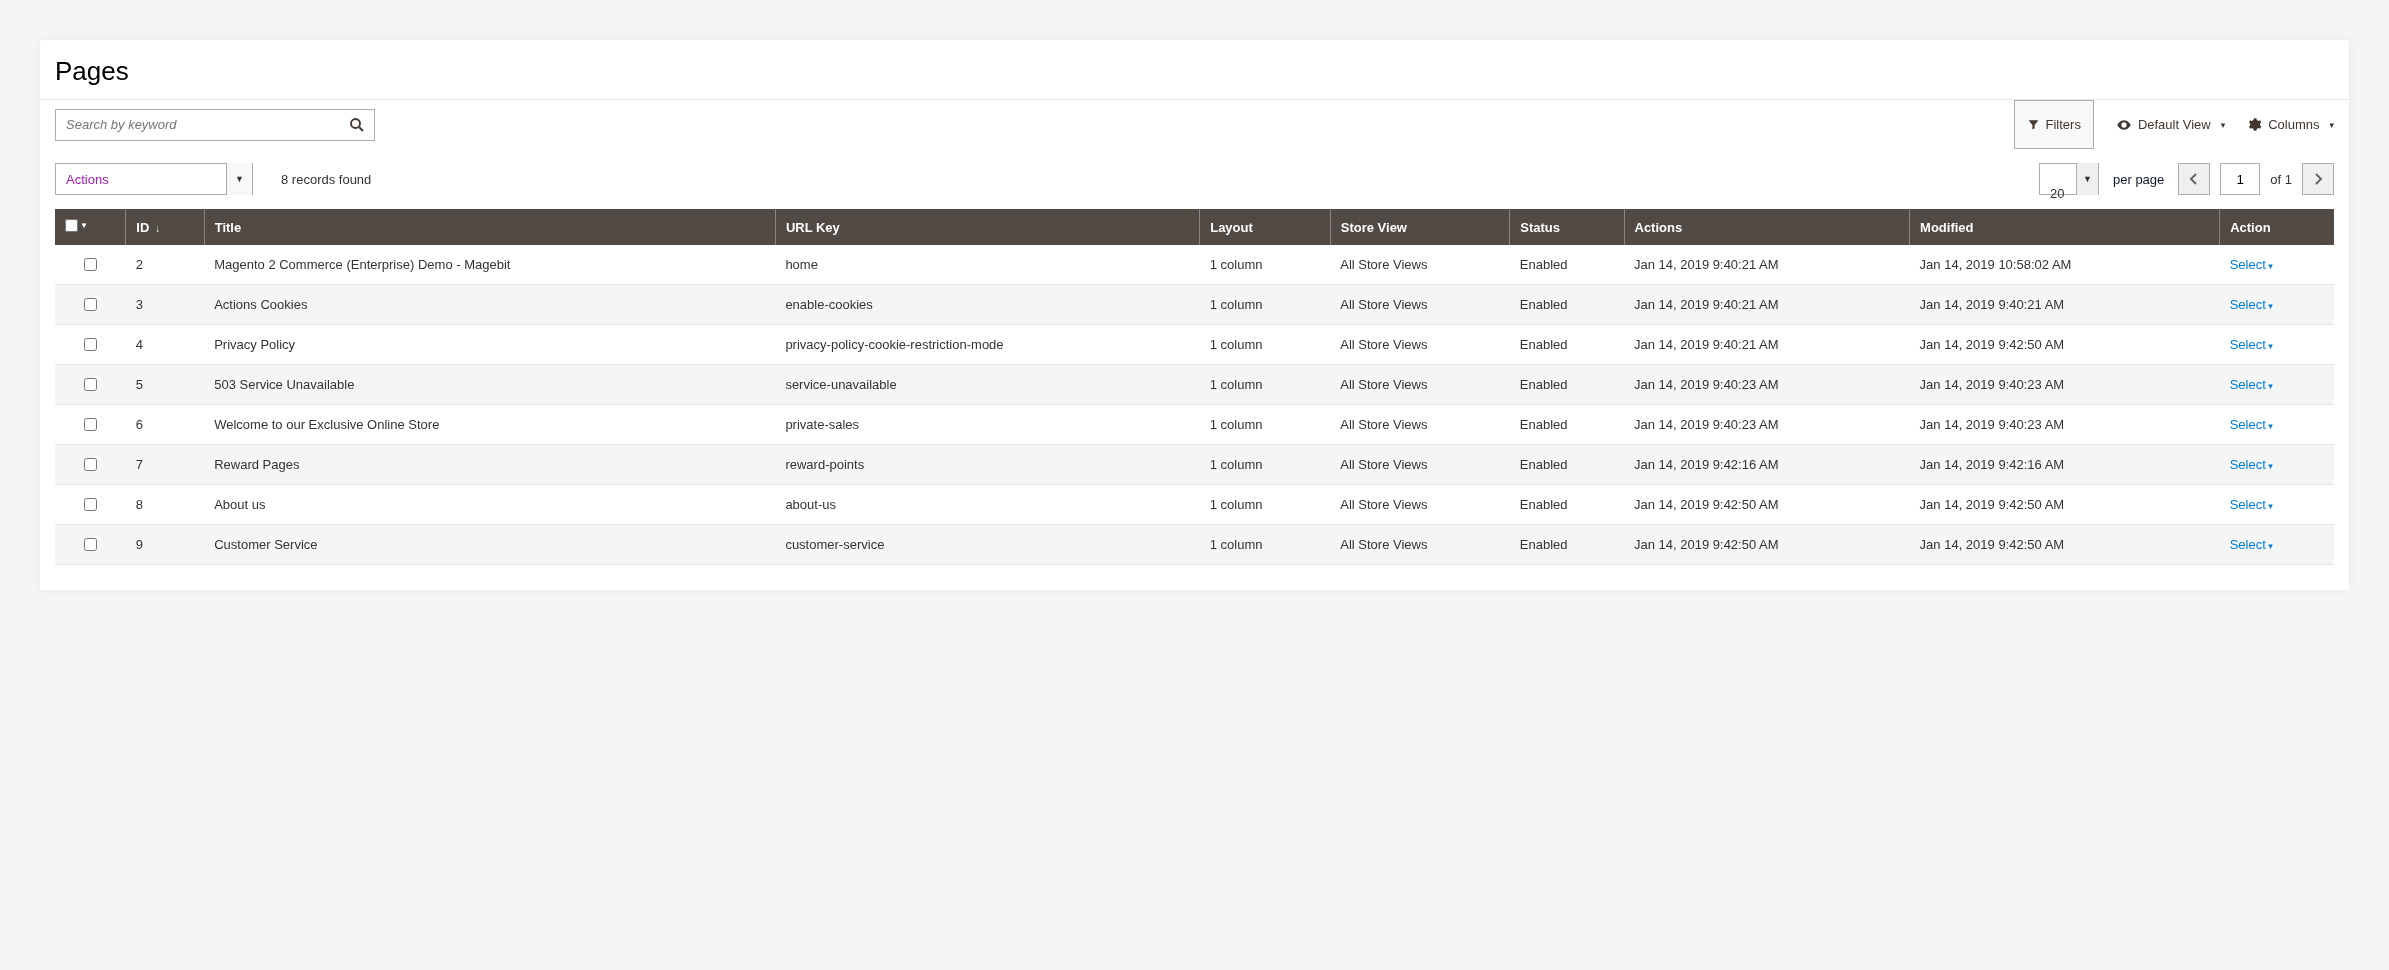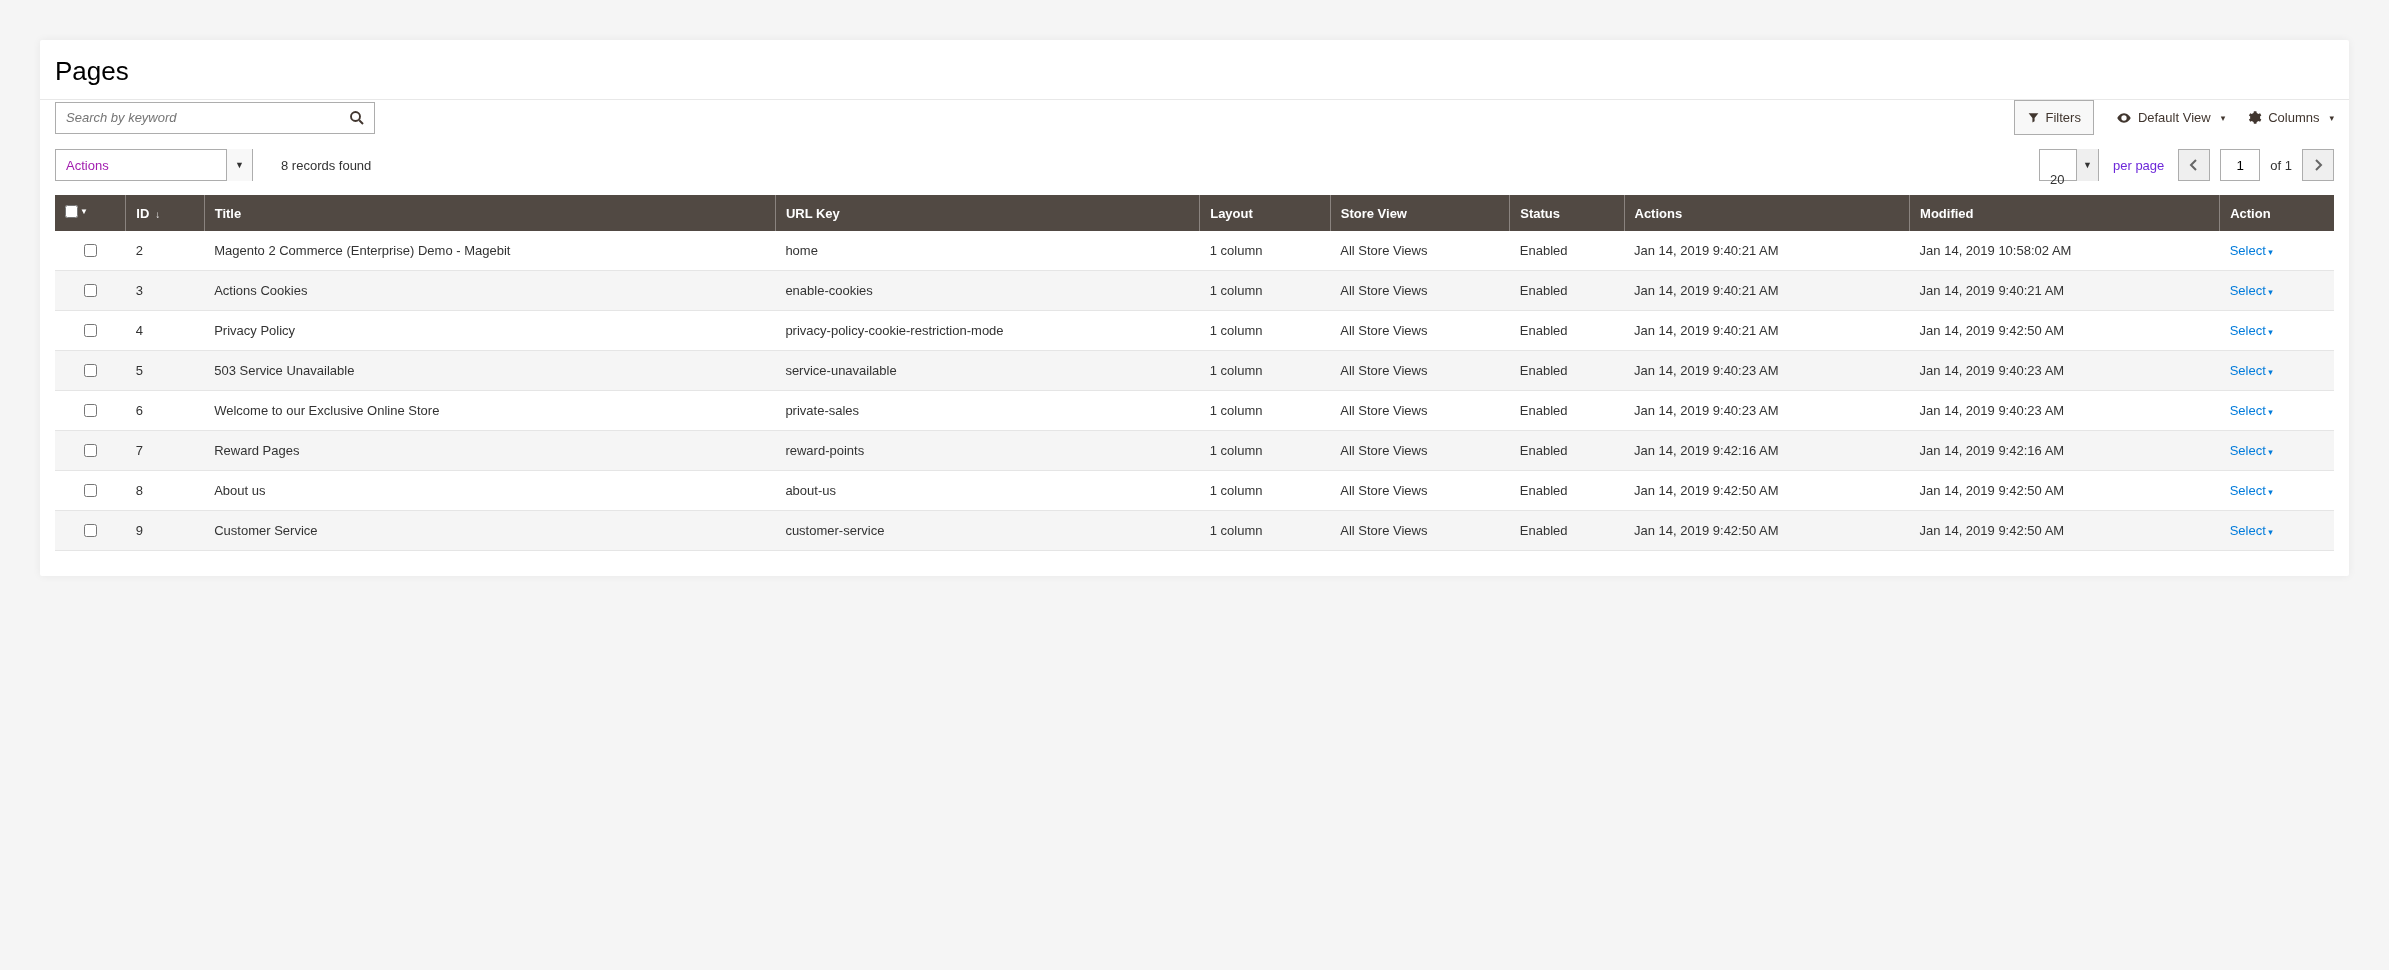--- a/index.html
+++ b/index.html
@@ -68,21 +68,21 @@
     display: inline-flex;
     align-items: center;
     gap: 6px;
     font-size: 13px;
     color: #41362f;
     cursor: pointer;
   }
   .tool-btn.filters {
     border: 1px solid #adadad;
     background: #f8f8f8;
-    padding: 9px 12px;
+    padding: 16px 12px;
   }
   .caret::after { content: "▾"; font-size: 9px; margin-left: 4px; color:#41362f; }
   .toolbar-second {
     display: flex;
     justify-content: space-between;
     align-items: center;
     margin-bottom: 14px;
   }
   .left-group { display:flex; align-items:center; gap: 28px; }
   .actions-select {
@@ -95,21 +95,21 @@
     width: 26px; height:32px; display:flex; align-items:center; justify-content:center;
     border-left:1px solid #adadad; background:#f8f8f8; font-size:9px;
   }
   .records { font-size:13px; color:#333; }
   .right-group { display:flex; align-items:center; gap:14px; }
   .pp-select {
     display:flex; align-items:center; border:1px solid #adadad; height:32px;
   }
   .pp-select .val { padding: 0 10px; width:36px; text-align:left;margin-top:28px; }
   .pp-select .arrow { width:22px; height:32px; display:flex; align-items:center; justify-content:center; border-left:1px solid #adadad; background:#efefef; font-size:9px;}
-  .pp-label { font-size:13px; color:#6d28d9; }
+  .pp-label { font-size:13px; color:#0f172a; }
   .pager { display:flex; align-items:center; gap:10px; }
   .pager-btn {
     width:32px; height:32px; border:1px solid #adadad; background:#efefef;
     display:flex; align-items:center; justify-content:center; cursor:pointer;
   }
   .pager-btn svg { display:block; }
   .page-num { width:40px; height:32px; border:1px solid #adadad; text-align:center; }
   .of-label { font-size:13px; }
   table.grid {
     width: 100%;

